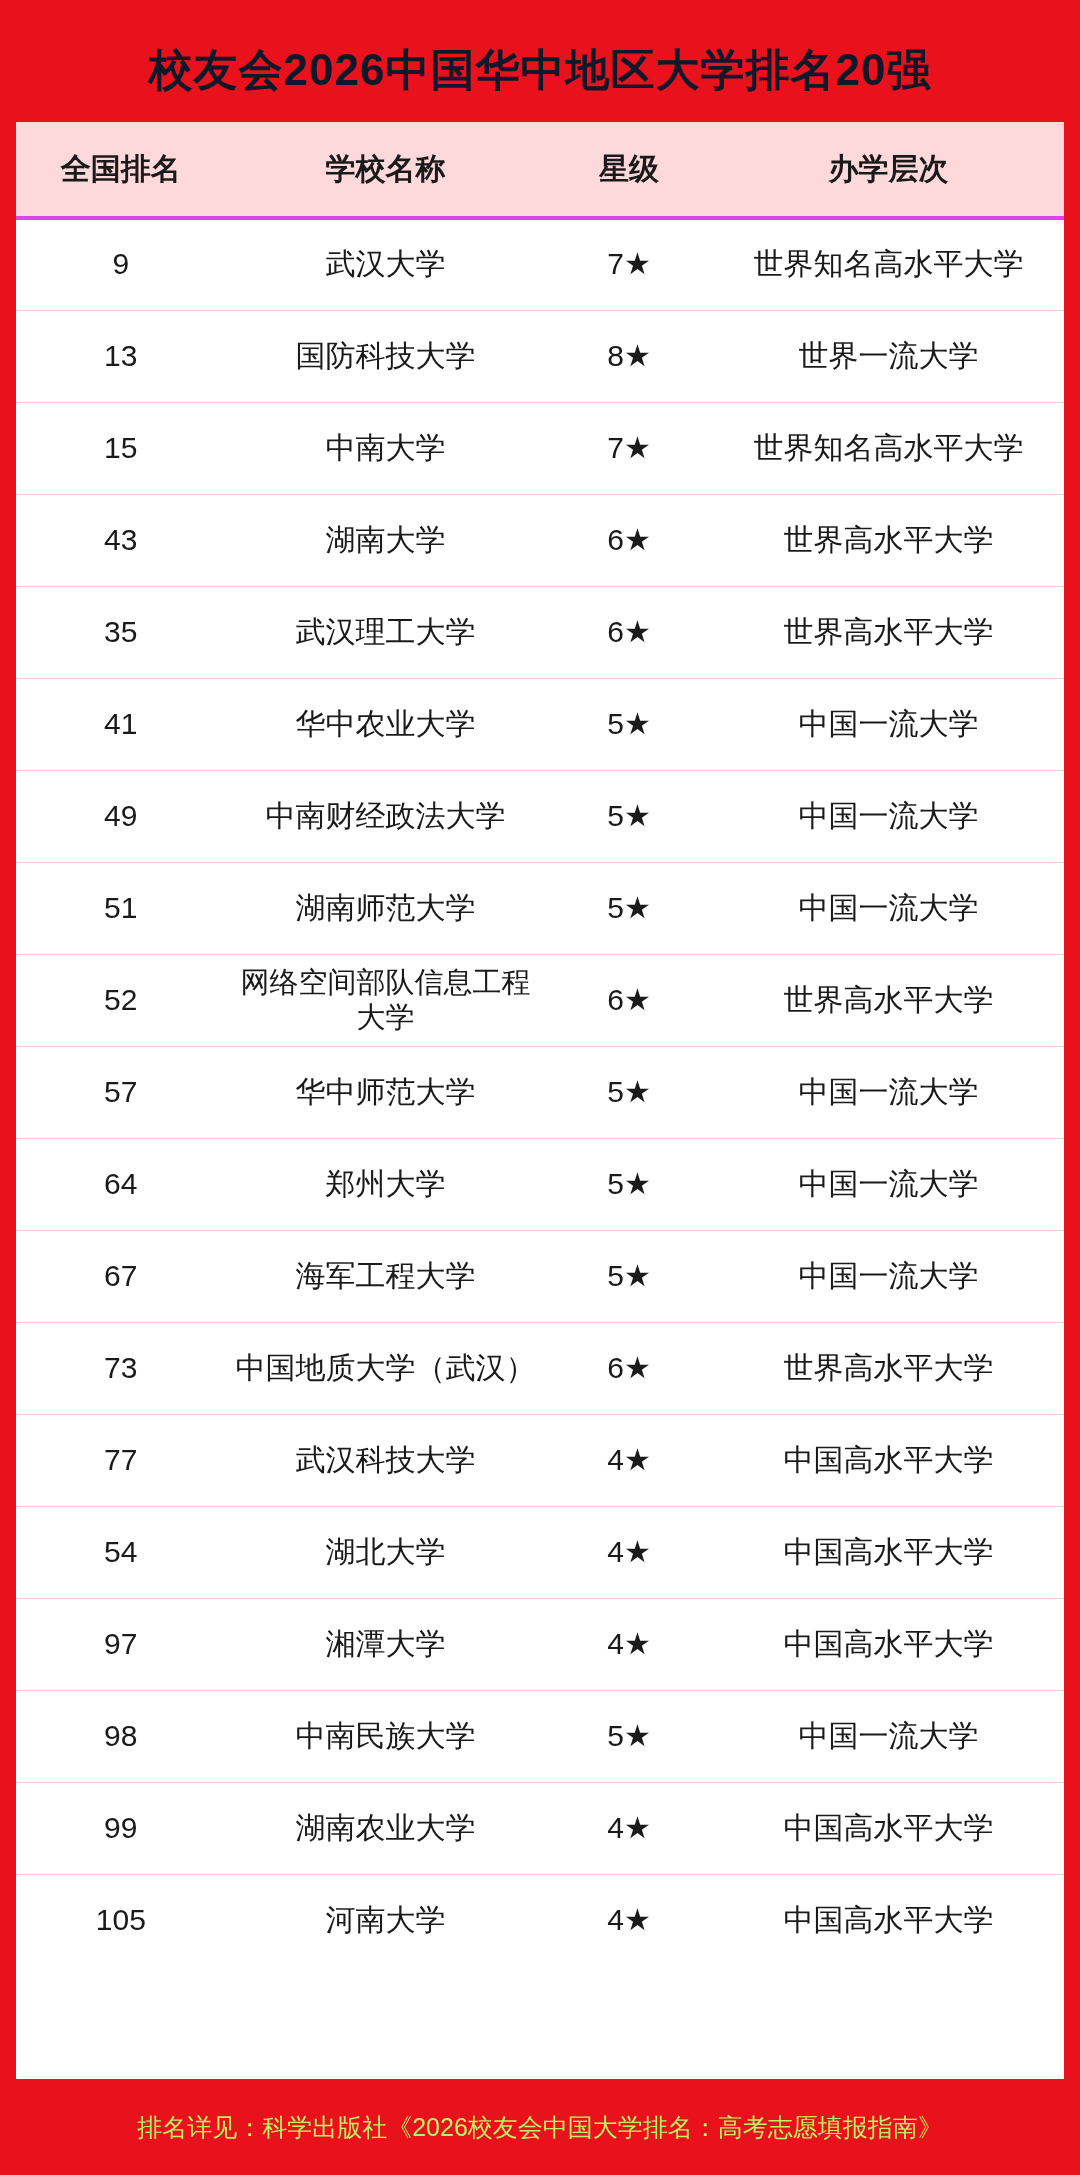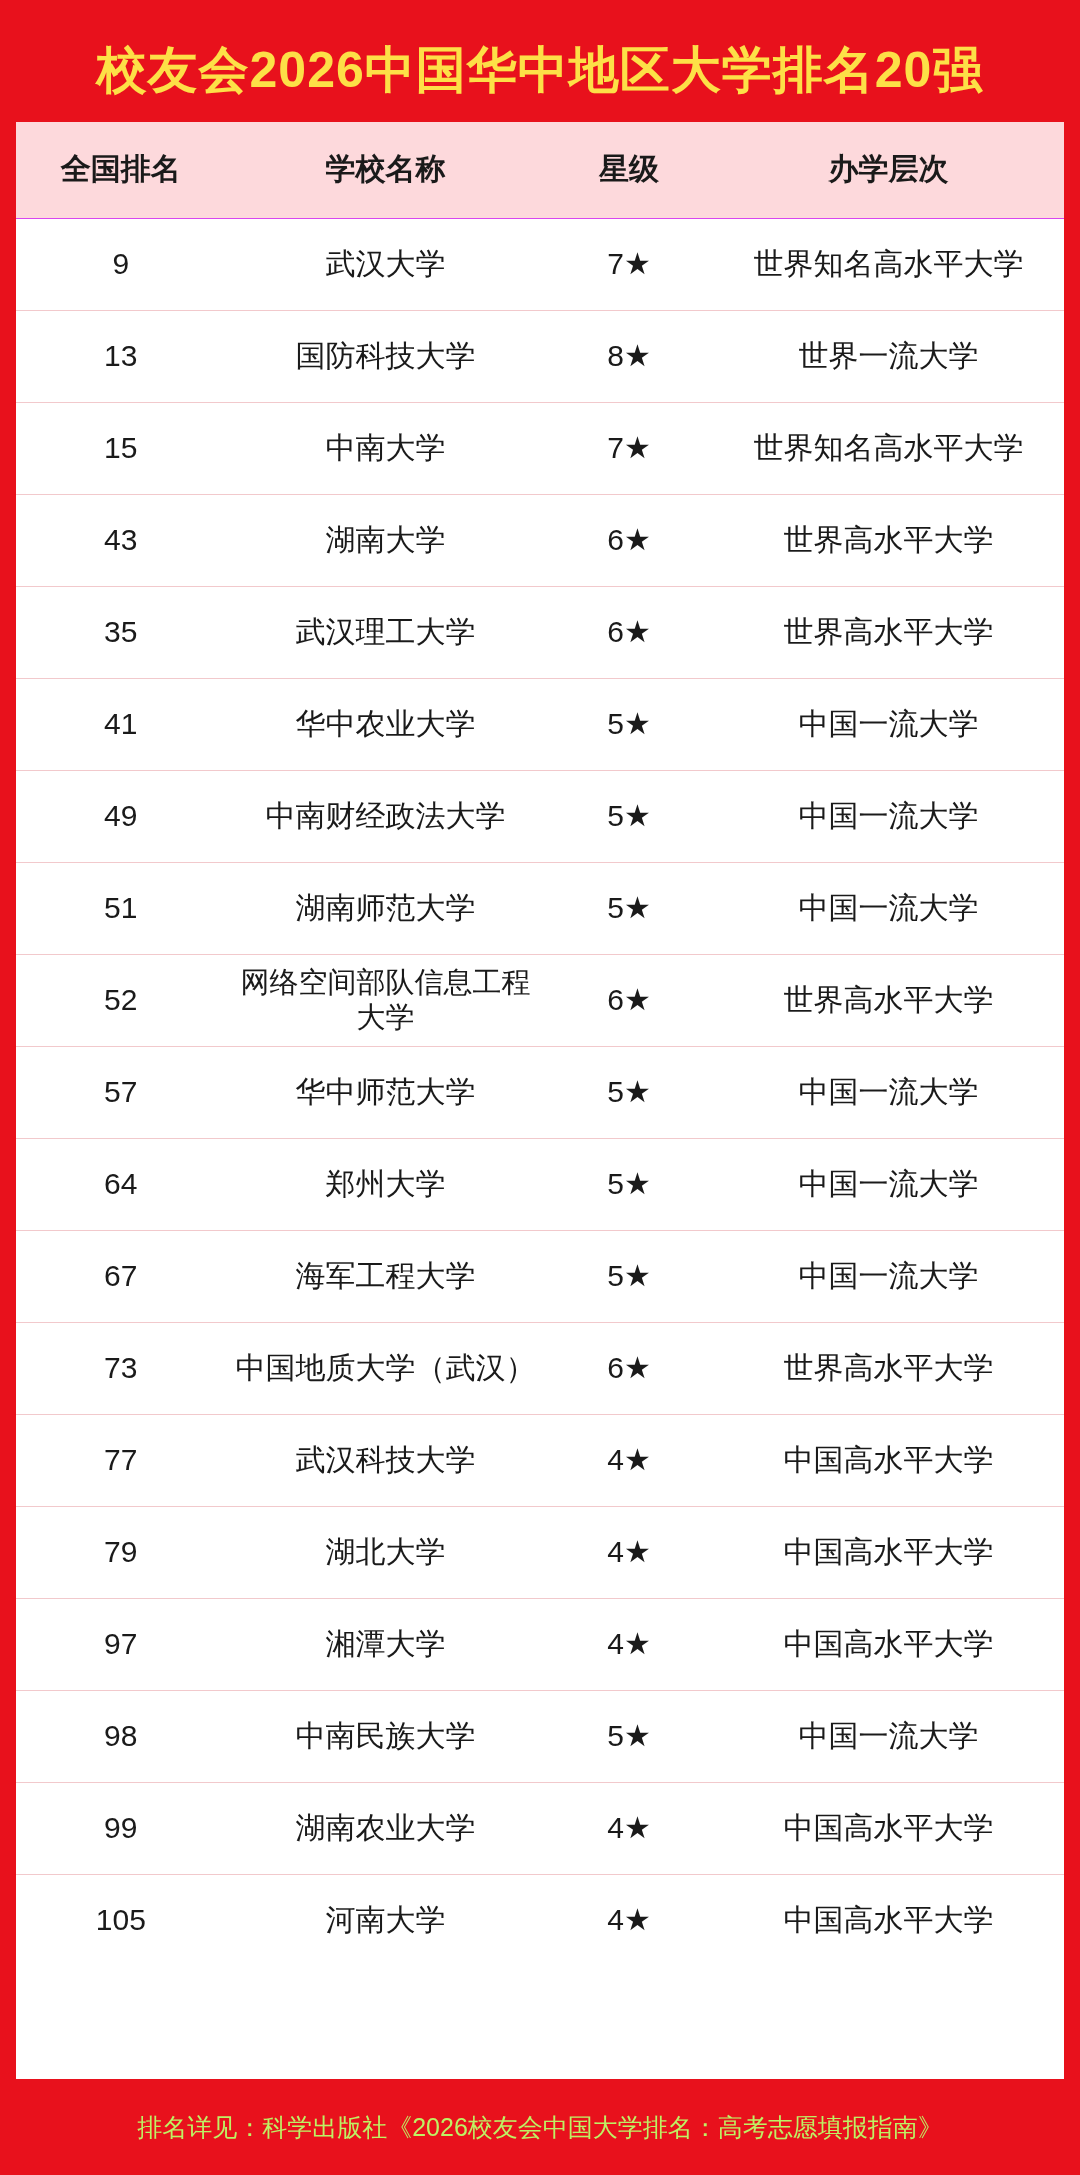--- a/index.html
+++ b/index.html
@@ -18,22 +18,22 @@
     flex-direction: column;
   }
   .title-bar {
     height: 104px;
     display: flex;
     align-items: center;
     justify-content: center;
     flex: 0 0 auto;
   }
   .title-bar h1 {
-    color: #fde047;
-    font-size: 50px;
+    color: #0f172a;
+    font-size: 44px;
     font-weight: bold;
     letter-spacing: 1px;
     white-space: nowrap;
   }
   .table-wrap {
     background: #ffffff;
     flex: 1 1 auto;
     display: flex;
     flex-direction: column;
     overflow: hidden;
@@ -43,21 +43,21 @@
     border-collapse: collapse;
     table-layout: fixed;
   }
   thead th {
     background: #fdd9dc;
     color: #1a1a1a;
     font-size: 30px;
     font-weight: bold;
     height: 96px;
     vertical-align: middle;
-    border-bottom: 1px solid #d946ef;
+    border-bottom: 4px solid #d946ef;
   }
   tbody td {
     height: 92px;
     font-size: 30px;
     color: #1a1a1a;
     text-align: center;
     vertical-align: middle;
     border-bottom: 1px solid #f2c9cc;
     line-height: 1.22;
     padding: 4px 2px;
@@ -186,21 +186,21 @@
           <td>6★</td>
           <td>世界高水平大学</td>
         </tr>
         <tr>
           <td>77</td>
           <td>武汉科技大学</td>
           <td>4★</td>
           <td>中国高水平大学</td>
         </tr>
         <tr>
-          <td>79</td>
+          <td>54</td>
           <td>湖北大学</td>
           <td>4★</td>
           <td>中国高水平大学</td>
         </tr>
         <tr>
           <td>97</td>
           <td>湘潭大学</td>
           <td>4★</td>
           <td>中国高水平大学</td>
         </tr>

